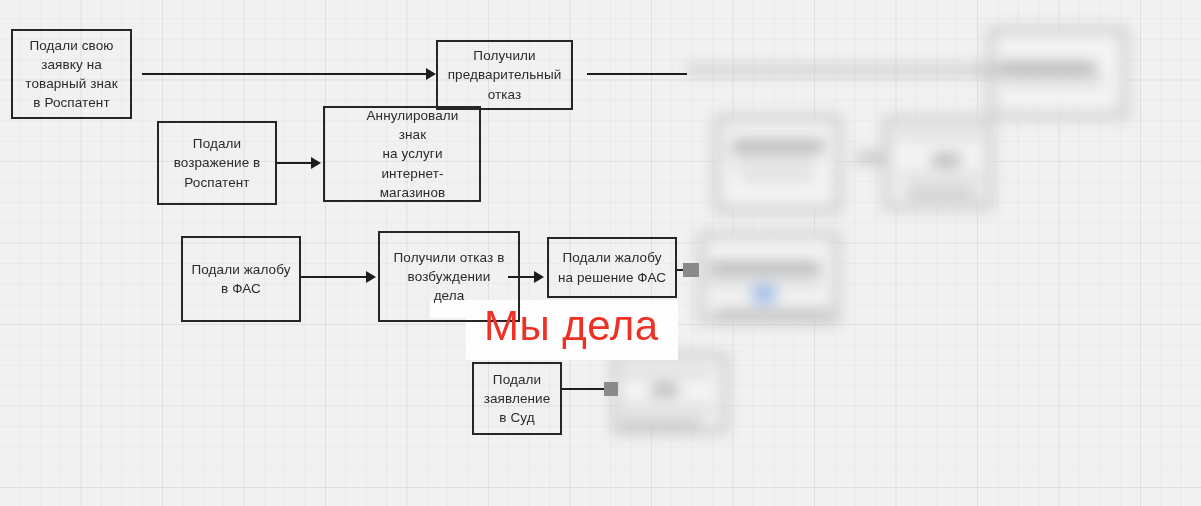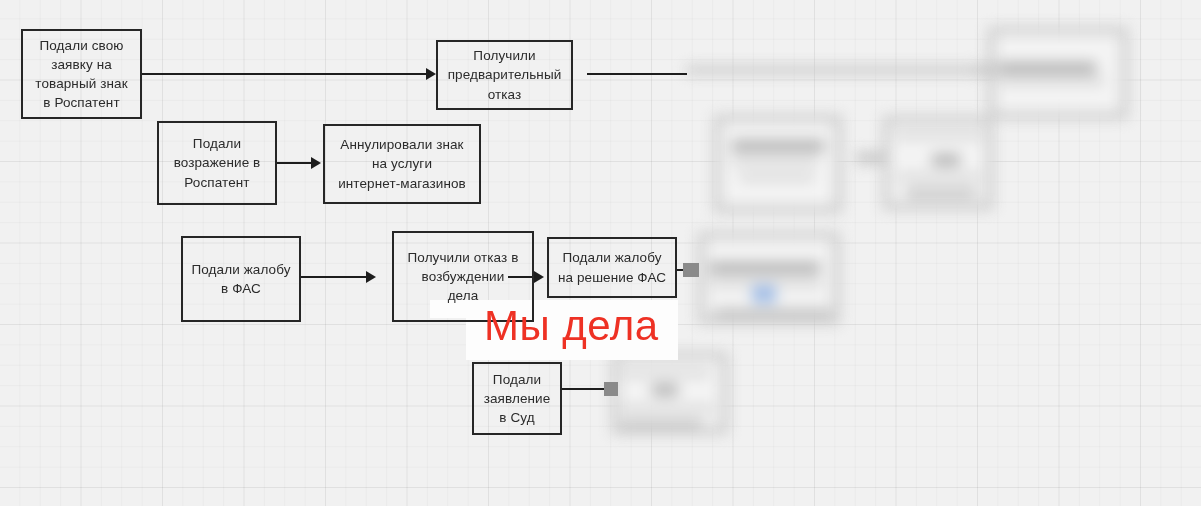--- a/index.html
+++ b/index.html
@@ -149,41 +149,41 @@
 
   <div class="edge edge-h" style="left:677px; top:269px; width:20px;"></div>
   <div class="stub-dark" style="left:683px; top:263px; width:16px; height:14px;"></div>
 
   <div class="edge edge-h" style="left:562px; top:388px; width:48px;"></div>
   <div class="stub-dark" style="left:604px; top:382px; width:14px; height:14px;"></div>
 
   <div class="white-plate" style="left:466px; top:300px; width:212px; height:60px;"></div>
   <div class="white-plate" style="left:430px; top:300px; width:40px; height:18px;"></div>
 
-  <div class="node" style="left:21px; top:29px; width:121px; height:90px;text-align:center;">Подали свою
+  <div class="node" style="left:11px; top:29px; width:121px; height:90px;text-align:center;">Подали свою
 заявку на
 товарный знак
 в Роспатент</div>
 
   <div class="node" style="left:436px; top:40px; width:137px; height:70px;">Получили
 предварительный
 отказ</div>
 
   <div class="node" style="left:157px; top:121px; width:120px; height:84px;">Подали
 возражение в
 Роспатент</div>
 
-  <div class="node" style="left:323px; top:124px; width:158px; height:80px;">Аннулировали знак
+  <div class="node" style="left:323px; top:106px; width:158px; height:96px;padding-left:26px;">Аннулировали знак
 на услуги
 интернет-магазинов</div>
 
   <div class="node" style="left:181px; top:236px; width:120px; height:86px;">Подали жалобу
 в ФАС</div>
 
-  <div class="node" style="left:392px; top:231px; width:142px; height:91px;">Получили отказ в
+  <div class="node" style="left:378px; top:231px; width:142px; height:91px;">Получили отказ в
 возбуждении
 дела</div>
 
   <div class="node" style="left:547px; top:237px; width:130px; height:61px;">Подали жалобу
 на решение ФАС</div>
 
   <div class="node" style="left:472px; top:362px; width:90px; height:73px;">Подали
 заявление
 в Суд</div>
 

